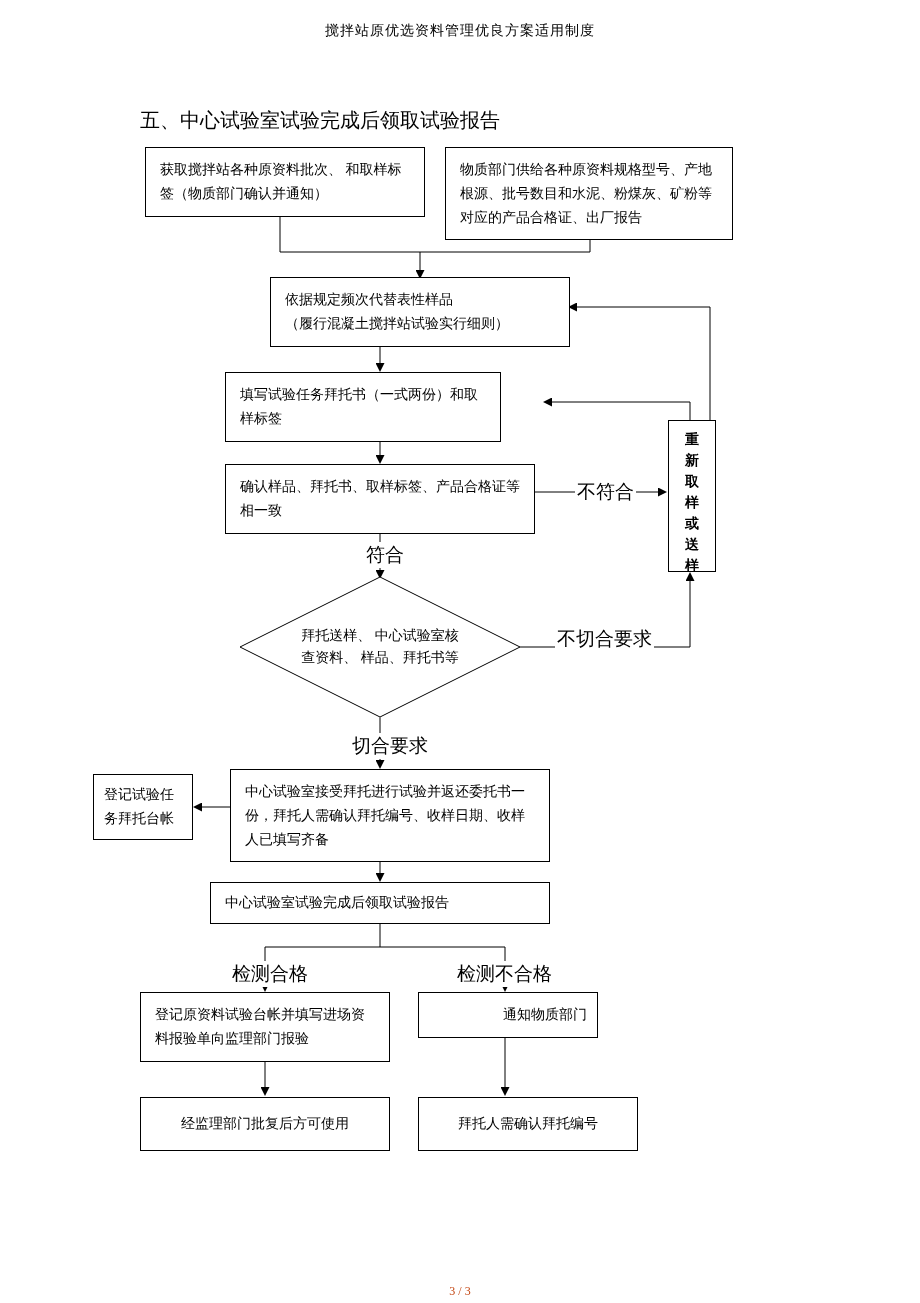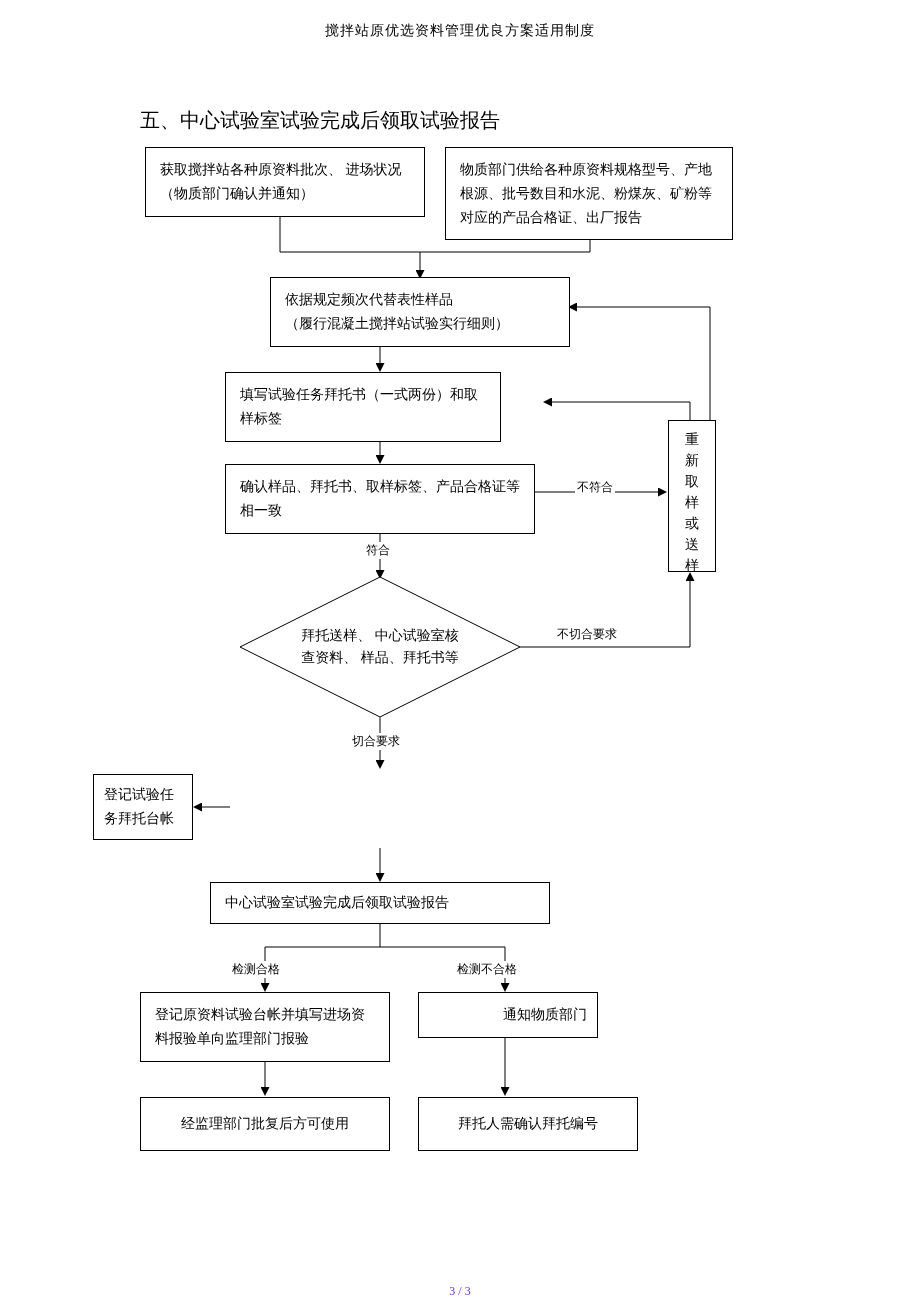--- a/index.html
+++ b/index.html
@@ -55,32 +55,32 @@
     top: 50%;
     left: 50%;
     transform: translate(-50%, -50%);
     width: 160px;
     text-align: center;
     line-height: 1.6;
     font-size: 14px;
   }
   .edge-label {
     position: absolute;
-    font-size: 12px;
+    font-size: 19px;
     background: #fff;
     padding: 0 2px;
   }
   .footer {
     position: absolute;
     bottom: 16px;
     left: 0;
     width: 100%;
     text-align: center;
     font-size: 12px;
-    color: #6d28d9;
+    color: #c2410c;
   }
   svg.lines {
     position: absolute;
     top: 0;
     left: 0;
   }
 </style>
 </head>
 <body>
 
@@ -134,39 +134,40 @@
 
     <line x1="265" y1="935" x2="265" y2="978" stroke="#000" stroke-width="1" marker-end="url(#arrow)"></line>
 
     <line x1="505" y1="935" x2="505" y2="978" stroke="#000" stroke-width="1" marker-end="url(#arrow)"></line>
 
     <line x1="265" y1="1043" x2="265" y2="1082" stroke="#000" stroke-width="1" marker-end="url(#arrow)"></line>
 
     <line x1="505" y1="1020" x2="505" y2="1082" stroke="#000" stroke-width="1" marker-end="url(#arrow)"></line>
   </svg>
 
-  <div class="box" style="left:145px; top:135px; width:280px;">获取搅拌站各种原资料批次、   进场状况（物质部门确认并通知）</div>
+  <div class="box" style="left:145px; top:135px; width:280px;">获取搅拌站各种原资料批次、   和取样标签（物质部门确认并通知）</div>
   <div class="box" style="left:445px; top:135px; width:288px;">物质部门供给各种原资料规格型号、产地根源、批号数目和水泥、粉煤灰、矿粉等对应的产品合格证、出厂报告</div>
 
   <div class="box" style="left:270px; top:265px; width:300px; white-space:pre-line; text-align:left;">依据规定频次代替表性样品
 （履行混凝土搅拌站试验实行细则）</div>
 
   <div class="box" style="left:225px; top:360px; width:276px;">填写试验任务拜托书（一式两份）和取样标签</div>
 
   <div class="box" style="left:225px; top:452px; width:310px;">确认样品、拜托书、取样标签、产品合格证等相一致</div>
 
   <div class="diamond-wrap" style="left:240px; top:565px;">
     <svg class="diamond" viewBox="0 0 280 140">
       <polygon points="140,0 280,70 140,140 0,70" fill="#fff" stroke="#000" stroke-width="1"></polygon>
     </svg>
     <div class="diamond-text">拜托送样、 中心试验室核查资料、 样品、拜托书等</div>
   </div>
 
-  <div class="box" style="left:668px; top:408px; width:48px; height:152px; padding:8px 14px; text-align:center; line-height:1.5;">重新取样或送样</div>
+  <div class="box" style="left:668px; top:408px; width:48px; height:152px; padding:8px 14px; text-align:center; line-height:1.5;font-weight:bold;">重新取样或送样</div>
 
+  <div class="box" style="left:230px; top:757px; width:320px;">中心试验室接受拜托进行试验并返还委托书一份，拜托人需确认拜托编号、收样日期、收样人已填写齐备</div>
 
   <div class="box" style="left:93px; top:762px; width:100px; padding:8px 10px;">登记试验任务拜托台帐</div>
 
   <div class="box" style="left:210px; top:870px; width:340px; padding:8px 14px;">中心试验室试验完成后领取试验报告</div>
 
   <div class="box" style="left:140px; top:980px; width:250px;">登记原资料试验台帐并填写进场资料报验单向监理部门报验</div>
   <div class="box" style="left:418px; top:980px; width:180px; text-align:right; padding:10px 10px;">通知物质部门</div>
 
   <div class="box" style="left:140px; top:1085px; width:250px; text-align:center; padding:14px 10px;">经监理部门批复后方可使用</div>
   <div class="box" style="left:418px; top:1085px; width:220px; text-align:center; padding:14px 10px;">拜托人需确认拜托编号</div>

